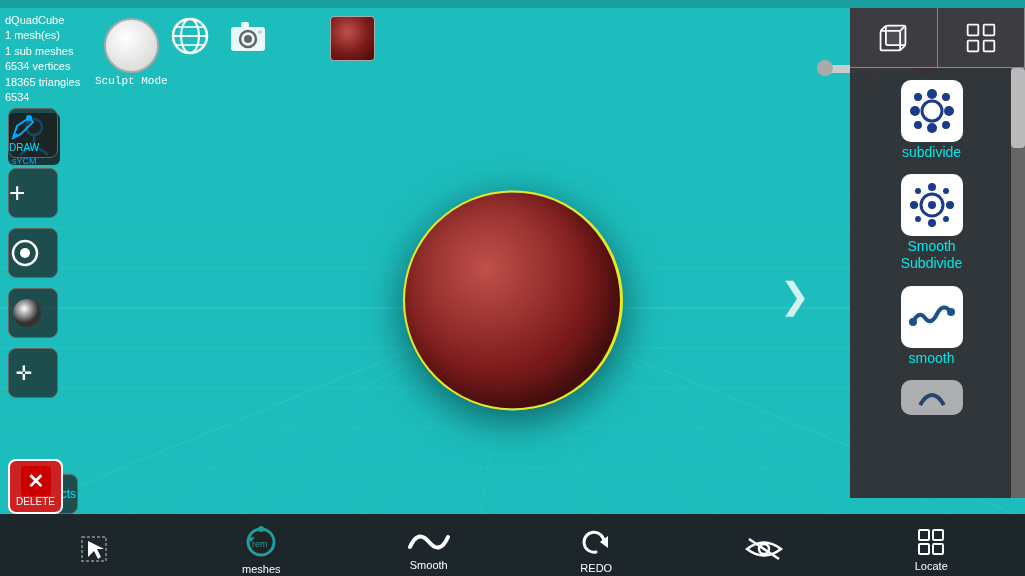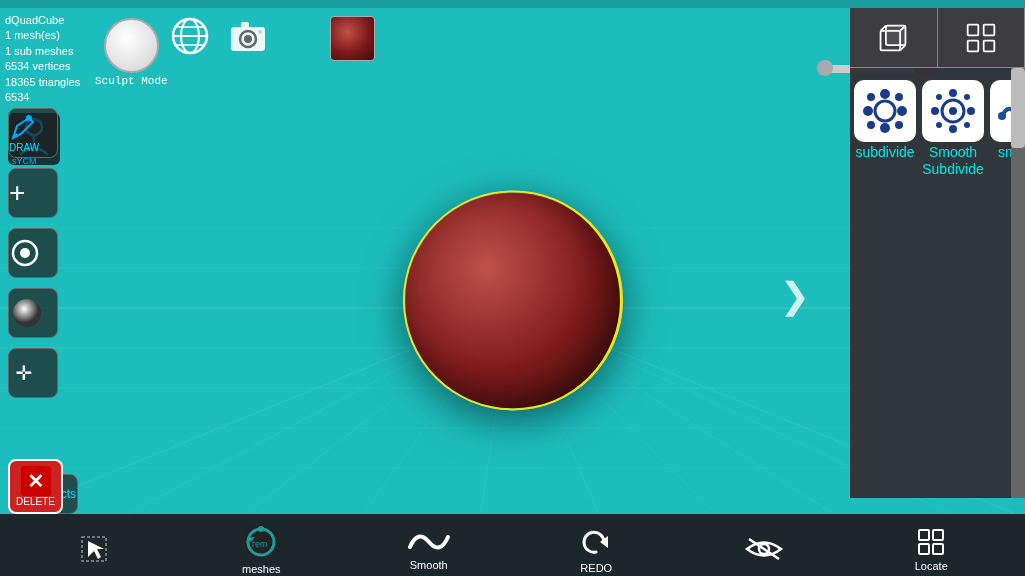--- a/index.html
+++ b/index.html
@@ -209,21 +209,21 @@
       align-items: center;
       justify-content: center;
       cursor: pointer;
       border-right: 1px solid #888;
     }
     .panel-tab svg { width: 32px; height: 32px; }
 
     .panel-items {
       padding: 8px 4px;
       display: flex;
-      flex-direction: row;
+      flex-direction: column;
       gap: 6px;
       overflow-y: auto;
       height: calc(100% - 60px);
       padding-right: 16px;
     }
 
     .panel-item {
       display: flex;
       flex-direction: column;
       align-items: center;

